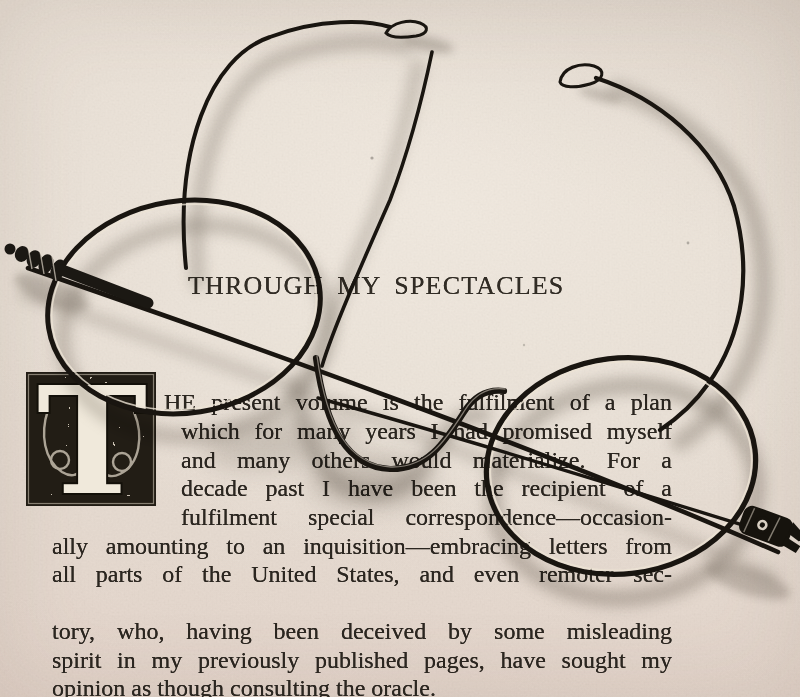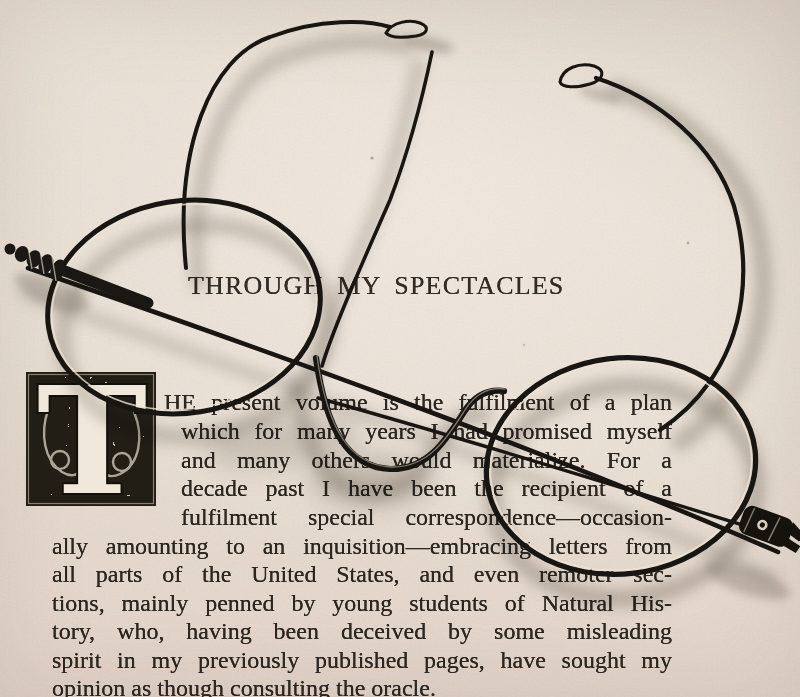--- a/index.html
+++ b/index.html
@@ -90,21 +90,20 @@
     <text x="66" y="121" font-family="DejaVu Serif, serif" font-size="148" font-weight="bold" text-anchor="middle" fill="#f0e9db" stroke="#131009" stroke-width="4" paint-order="stroke">T</text>
   </svg>
 
   <div class="bl bl1">HE present volume is the fulfilment of a plan</div>
   <div class="bl bl2">which for many years I had promised myself</div>
   <div class="bl bl3">and many others would materialize.  For a</div>
   <div class="bl bl4">decade past I have been the recipient of a</div>
   <div class="bl bl5">fulfilment special correspondence—occasion-</div>
   <div class="bl bl6">ally amounting to an inquisition—embracing letters from</div>
   <div class="bl bl7">all parts of the United States, and even remoter sec-</div>
-  <div class="bl bl8">tions, mainly penned by young students of Natural His-</div>
   <div class="bl bl10">spirit in my previously published pages, have sought my</div>
   <div class="bl bl9">tory, who, having been deceived by some misleading</div>
   <div class="bl bl11">opinion as though consulting the oracle.</div>
 </div>
 
 <svg class="shadowsvg" width="800" height="697" viewBox="0 0 800 697">
   <defs>
     <filter id="blurS" x="-60%" y="-60%" width="220%" height="220%">
         <feGaussianBlur stdDeviation="4"></feGaussianBlur>
       </filter>

